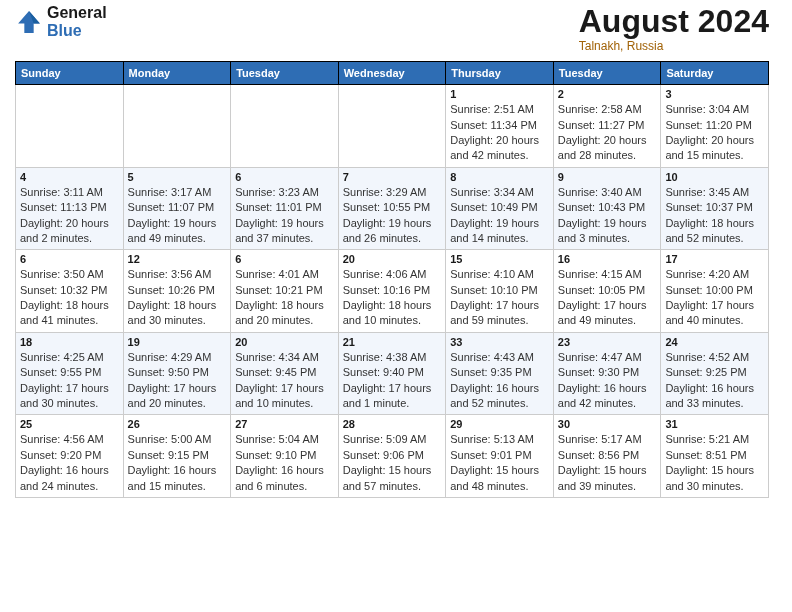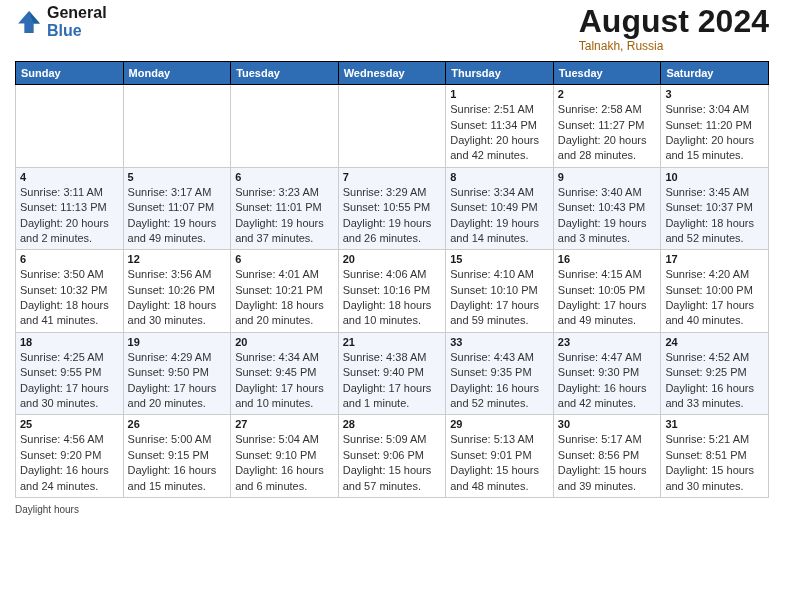--- a/index.html
+++ b/index.html
@@ -258,16 +258,13 @@
             <div class="day-info">Sunrise: 5:17 AM<br>Sunset: 8:56 PM<br>Daylight: 15 hours and 39 minutes.</div>
           </td>
           <td>
             <div class="day-number">31</div>
             <div class="day-info">Sunrise: 5:21 AM<br>Sunset: 8:51 PM<br>Daylight: 15 hours and 30 minutes.</div>
           </td>
         </tr>
       </tbody>
   </table>
 
-  <div class="footer">
-    <span>Daylight hours</span>
-  </div>
 </div>
 
 </body></html>

